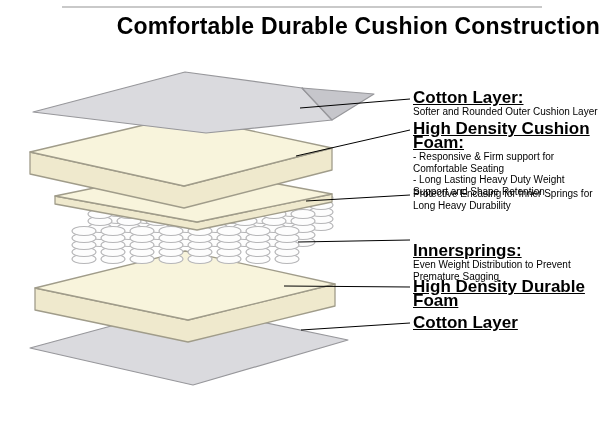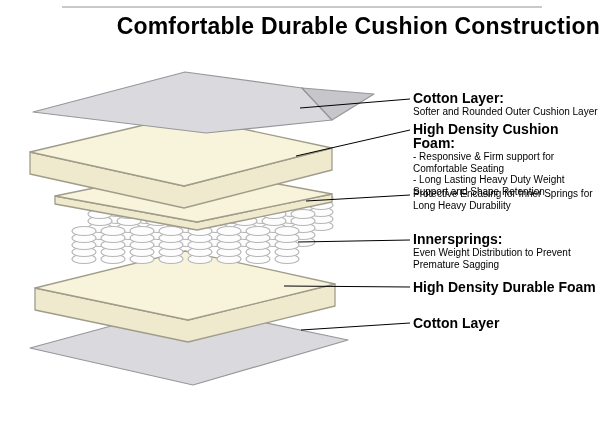--- a/index.html
+++ b/index.html
@@ -11,21 +11,21 @@
   .title {
     position:absolute; top:13px; left:0; width:100%; text-align:right;
     font-size:23px; font-weight:bold; letter-spacing:0.2px;
   }
   svg.diagram { position:absolute; left:0; top:0; }
   .sheet  { stroke:#97979b; stroke-width:1.2; stroke-linejoin:round; }
   .foamTop, .foamSide { stroke:#a09c8a; stroke-width:1.3; stroke-linejoin:round; }
   #spring ellipse { fill:#fdfdfd; stroke:#b6b6b8; stroke-width:1.1; }
   .leader { stroke:#000; stroke-width:1; }
   .label { position:absolute; left:413px; width:186px; }
-  .label .h { font-size:14px; font-weight:bold; line-height:14px; }
+  .label .h { font-size:17px; font-weight:bold; line-height:14px;text-decoration:underline; }
   .label .d { font-size:10px; line-height:11.5px; margin-top:1px; white-space:pre-line; }
   .label .d:empty { display:none; }
 </style>
 </head>
 <body>
 
 <div class="stage">
 
   <div class="top-rule"></div>
   <div class="title">Comfortable Durable Cushion Construction</div>
@@ -111,21 +111,21 @@
 Comfortable Seating
 - Long Lasting Heavy Duty Weight
 Support and Shape Retention</div>
     </div>
 
     <div class="label" style="top:187px">
       <div class="d">Protective Encasing for Inner Springs for
 Long Heavy Durability</div>
     </div>
 
-    <div class="label" style="top:232px">
+    <div class="label" style="top:244px">
       <div class="h">Innersprings:</div>
       <div class="d">Even Weight Distribution to Prevent
 Premature Sagging</div>
     </div>
 
     <div class="label" style="top:280px">
       <div class="h">High Density Durable Foam</div>
 
     </div>
 

